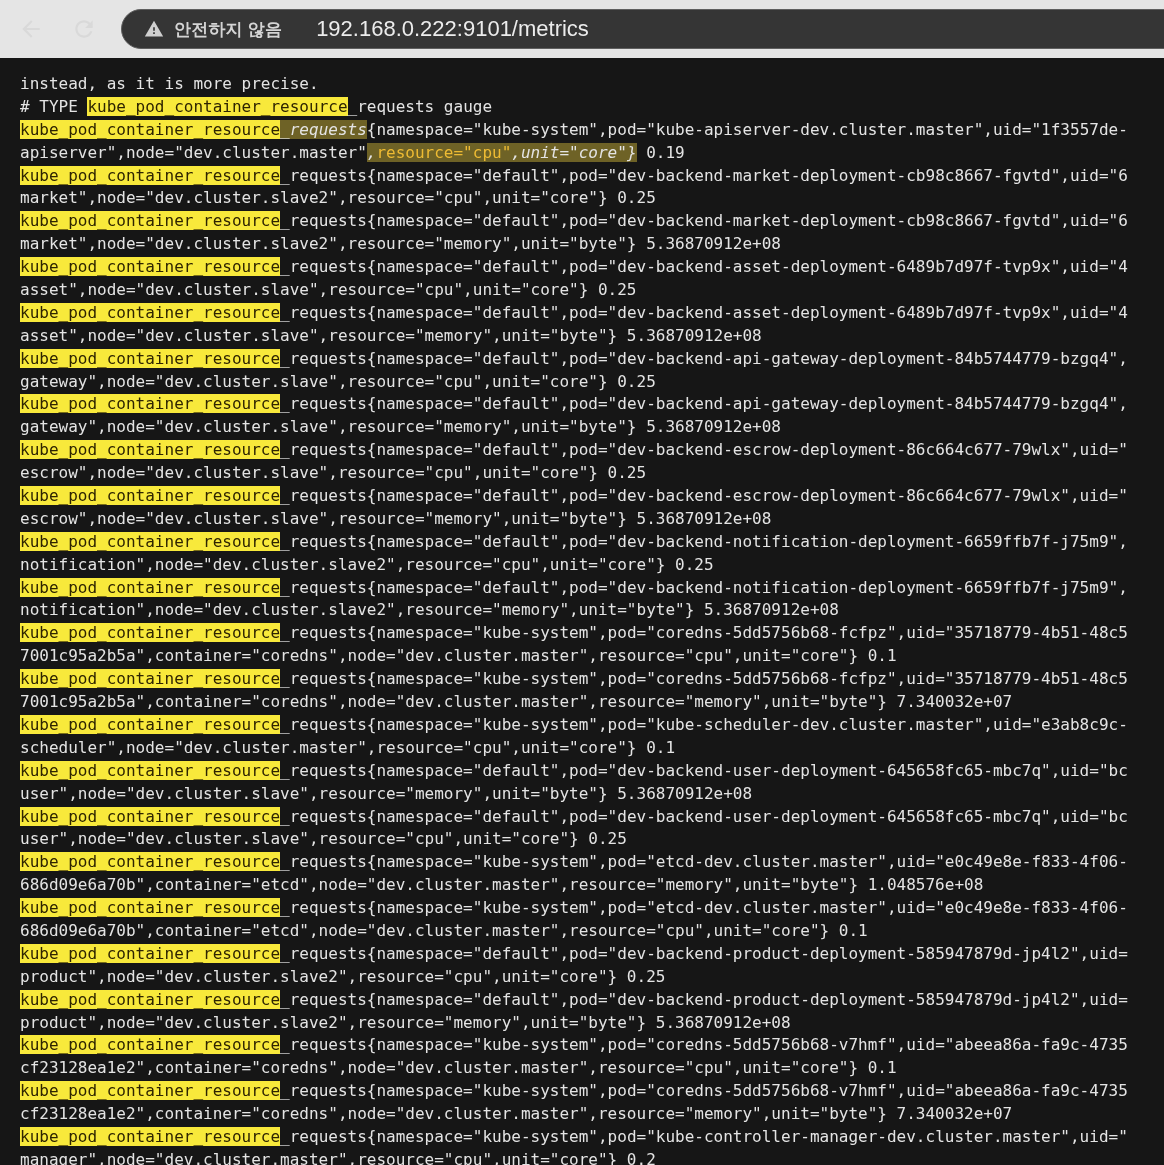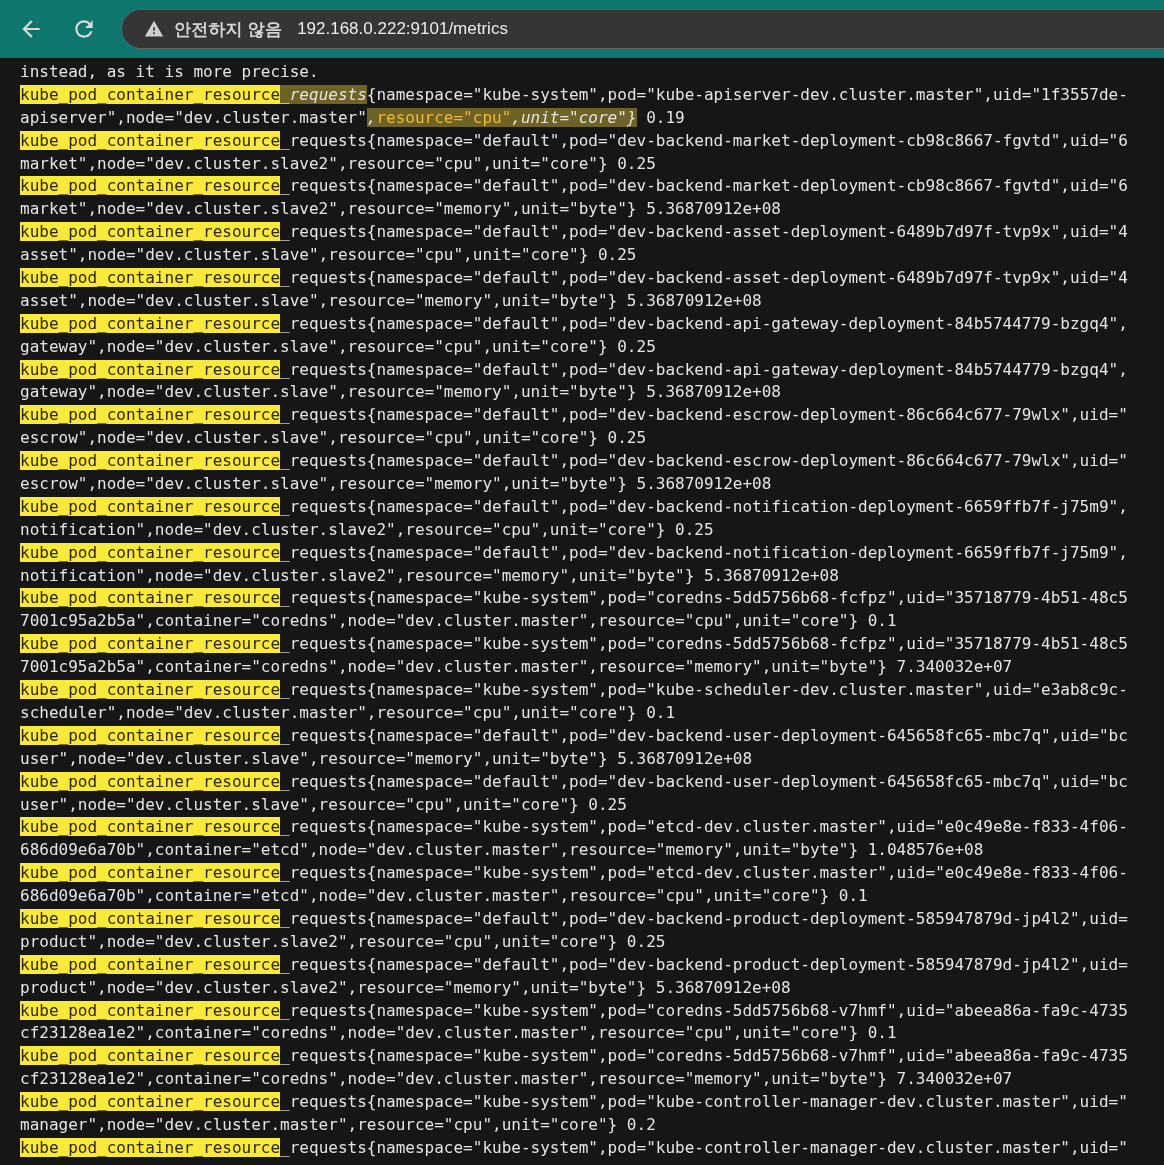--- a/index.html
+++ b/index.html
@@ -1,39 +1,39 @@
 <!DOCTYPE html>
 <html><head>
 <meta charset="utf-8">
 <style>
   html,body{margin:0;padding:0;background:#161616;}
   body{width:1164px;height:1165px;overflow:hidden;position:relative;
        font-family:"Liberation Sans",sans-serif;}
 
   
   .toolbar{position:absolute;left:0;top:0;width:1164px;height:58px;
-           background:#0f766e;}
+           background:#e5e5e5;}
   .nav-btn{position:absolute;top:8px;width:42px;height:42px;border-radius:21px;
            display:flex;align-items:center;justify-content:center;cursor:pointer;}
   .nav-btn svg{display:block;}
   .btn-back{left:10px;}
   .btn-reload{left:63px;}
 
   .addr-pill{position:absolute;left:121px;top:9px;height:40px;width:1200px;
              box-sizing:border-box;border:1px solid #5f5f5f;border-radius:20px;
              background:#353535;display:flex;align-items:center;
              padding-left:22px;}
   .warn-icon{width:20px;height:20px;flex:0 0 auto;}
   .warn-label{margin-left:10px;font-size:17px;font-weight:bold;color:#d4d4d4;
               letter-spacing:0.2px;white-space:nowrap;}
-  .url-text{margin-left:15px;font-size:17px;color:#ececec;white-space:nowrap;}
+  .url-text{margin-left:34px;font-size:22px;color:#ececec;white-space:nowrap;}
 
   
   .content{position:absolute;left:0;top:58px;width:1164px;height:1107px;
-           overflow:hidden;padding:3px 0 0 20px;box-sizing:border-box;
+           overflow:hidden;padding:15px 0 0 20px;box-sizing:border-box;
            font-family:"DejaVu Sans Mono","Liberation Mono",monospace;
            font-size:16px;line-height:22.9px;color:#e4e4e4;}
   .line{white-space:pre;height:22.9px;}
   .seg-p{color:#e4e4e4;}
   .seg-y{background:#f8e93b;color:#2e2400;}
   .seg-o{background:#6e6226;color:#e4e4e4;font-style:italic;}
   .seg-g{background:#6e6226;color:#eebb33;}
 </style>
 </head>
 <body>
@@ -56,20 +56,21 @@
     <svg class="warn-icon" viewBox="0 0 24 24">
       <path d="M1 21h22L12 2 1 21zm12-3h-2v-2h2v2zm0-4h-2v-4h2v4z" fill="#cfcfcf"></path>
     </svg>
     <span class="warn-label">안전하지 않음</span>
     <span class="url-text">192.168.0.222:9101/metrics</span>
   </div>
 </div>
 
 <div class="content" id="content">
     <div class="line"><span class="seg-p">instead, as it is more precise.</span></div>
+    <div class="line"><span class="seg-p"># TYPE </span><span class="seg-y">kube_pod_container_resource</span><span class="seg-p">_requests gauge</span></div>
     <div class="line"><span class="seg-y">kube_pod_container_resource</span><span class="seg-o">_requests</span><span class="seg-p">{namespace="kube-system",pod="kube-apiserver-dev.cluster.master",uid="1f3557de-</span></div>
     <div class="line"><span class="seg-p">apiserver",node="dev.cluster.master"</span><span class="seg-o">,</span><span class="seg-g">resource="cpu"</span><span class="seg-o">,unit="core"}</span><span class="seg-p"> 0.19</span></div>
     <div class="line"><span class="seg-y">kube_pod_container_resource</span><span class="seg-p">_requests{namespace="default",pod="dev-backend-market-deployment-cb98c8667-fgvtd",uid="6</span></div>
     <div class="line"><span class="seg-p">market",node="dev.cluster.slave2",resource="cpu",unit="core"} 0.25</span></div>
     <div class="line"><span class="seg-y">kube_pod_container_resource</span><span class="seg-p">_requests{namespace="default",pod="dev-backend-market-deployment-cb98c8667-fgvtd",uid="6</span></div>
     <div class="line"><span class="seg-p">market",node="dev.cluster.slave2",resource="memory",unit="byte"} 5.36870912e+08</span></div>
     <div class="line"><span class="seg-y">kube_pod_container_resource</span><span class="seg-p">_requests{namespace="default",pod="dev-backend-asset-deployment-6489b7d97f-tvp9x",uid="4</span></div>
     <div class="line"><span class="seg-p">asset",node="dev.cluster.slave",resource="cpu",unit="core"} 0.25</span></div>
     <div class="line"><span class="seg-y">kube_pod_container_resource</span><span class="seg-p">_requests{namespace="default",pod="dev-backend-asset-deployment-6489b7d97f-tvp9x",uid="4</span></div>
     <div class="line"><span class="seg-p">asset",node="dev.cluster.slave",resource="memory",unit="byte"} 5.36870912e+08</span></div>

